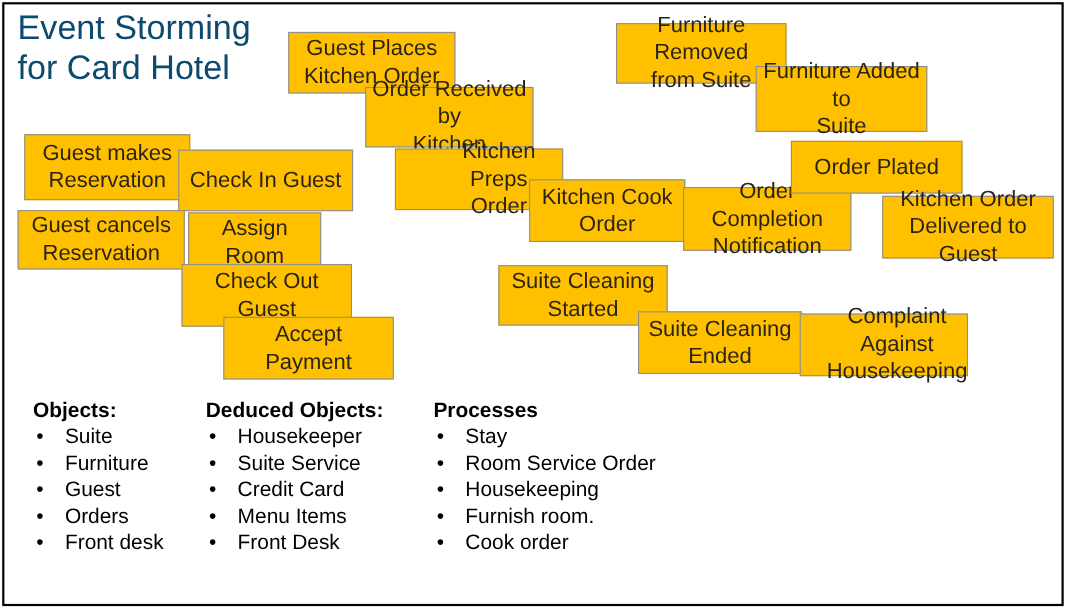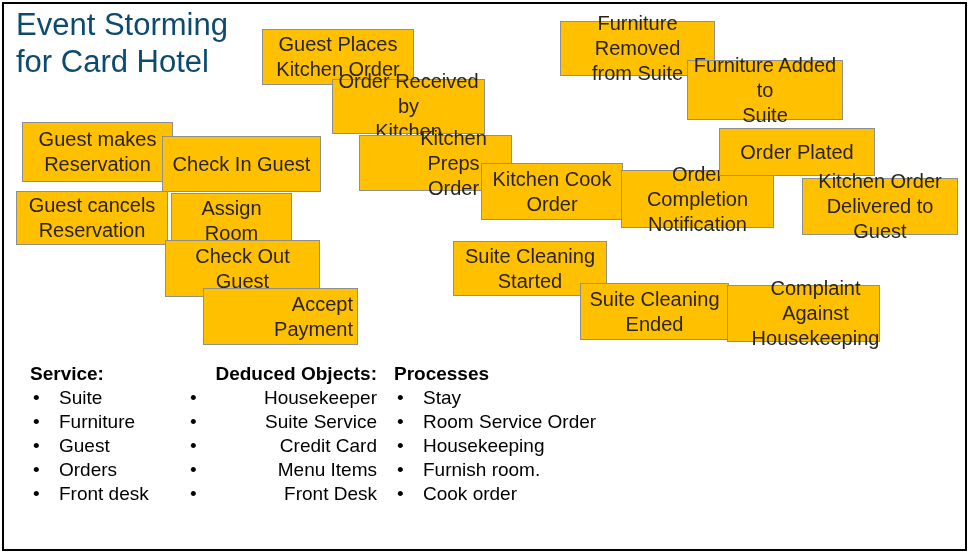--- a/index.html
+++ b/index.html
@@ -56,21 +56,21 @@
     padding: 2px 4px;
   }
   .list {
     position: absolute;
     top: 362px;
     color: #000000;
     font-size: 19px;
     line-height: 24px;
   }
   .list-0 { left: 30px;  width: 150px; }
-  .list-1 { left: 187px; width: 190px; text-align: right; }
+  .list-1 { left: 187px; width: 190px; }
   .list-2 { left: 394px; width: 230px; }
   .list-heading {
     font-weight: bold;
   }
   .list ul {
     list-style: none;
     margin: 0;
     padding: 0;
   }
   .list li {
@@ -97,21 +97,21 @@
   </div>
 
   <div class="notes-layer">
       <div class="note" style="left: 22px; top: 122px; width: 151px; height: 60px;">Guest makes
 Reservation</div>
       <div class="note" style="left: 162px; top: 136px; width: 159px; height: 56px;">Check In Guest</div>
       <div class="note" style="left: 16px; top: 191px; width: 152px; height: 54px;">Guest cancels
 Reservation</div>
       <div class="note" style="left: 171px; top: 193px; width: 121px; height: 55px;">Assign Room</div>
       <div class="note" style="left: 165px; top: 240px; width: 155px; height: 57px;">Check Out Guest</div>
-      <div class="note" style="left: 203px; top: 288px; width: 155px; height: 57px; text-align: right;">Accept Payment</div>
+      <div class="note" style="left: 203px; top: 288px; width: 155px; height: 57px;">Accept Payment</div>
       <div class="note" style="left: 262px; top: 29px; width: 152px; height: 56px;">Guest Places
 Kitchen Order</div>
       <div class="note" style="left: 332px; top: 79px; width: 153px; height: 55px;">Order Received by
 Kitchen</div>
       <div class="note" style="left: 359px; top: 135px; width: 153px; height: 56px; padding-left: 40px;">Kitchen Preps
 Order</div>
       <div class="note" style="left: 481px; top: 163px; width: 142px; height: 57px;">Kitchen Cook
 Order</div>
       <div class="note" style="left: 621px; top: 170px; width: 153px; height: 58px;">Order Completion
 Notification</div>
@@ -124,21 +124,21 @@
 Suite</div>
       <div class="note" style="left: 453px; top: 241px; width: 154px; height: 55px;">Suite Cleaning
 Started</div>
       <div class="note" style="left: 580px; top: 283px; width: 149px; height: 57px;">Suite Cleaning
 Ended</div>
       <div class="note" style="left: 727px; top: 285px; width: 153px; height: 57px; padding-left: 28px;">Complaint Against
 Housekeeping</div>
     </div>
 
   <div class="list list-0">
-    <div class="list-heading">Service:</div>
+    <div class="list-heading">Objects:</div>
     <ul>
         <li>Suite</li>
         <li>Furniture</li>
         <li>Guest</li>
         <li>Orders</li>
         <li>Front desk</li>
       </ul>
   </div>
 
   <div class="list list-1">

